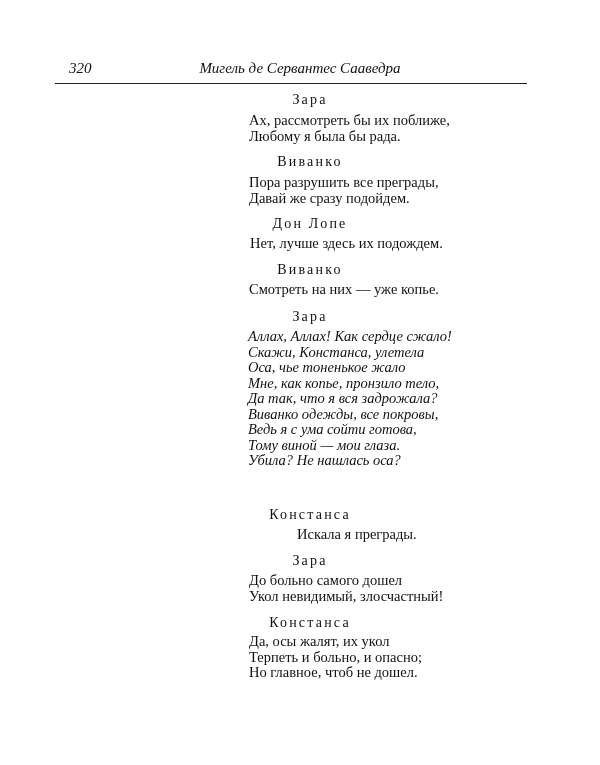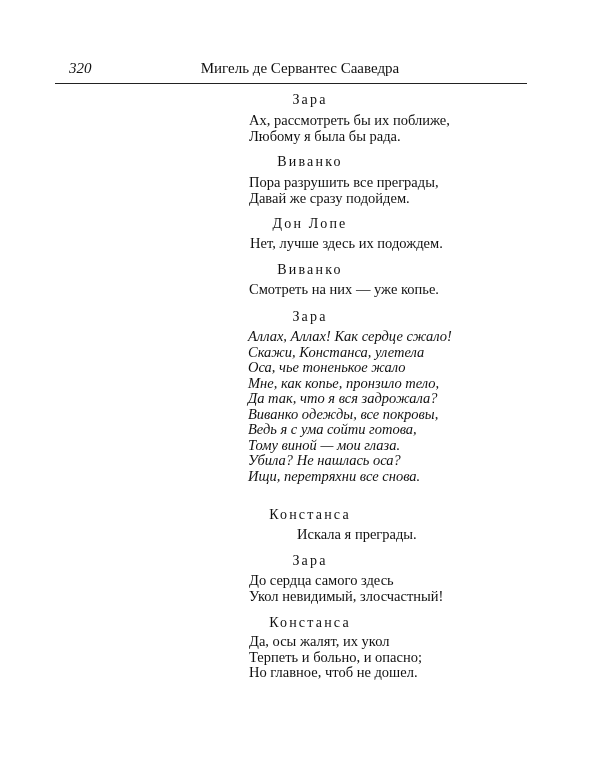--- a/index.html
+++ b/index.html
@@ -31,20 +31,21 @@
       font-size: 15px;
       margin-left: 12px;
     }
     .running-title {
       position: absolute;
       left: 0;
       right: 16px;
       top: 2px;
       text-align: center;
       font-family: "Liberation Serif", serif;
+      font-style: italic;
       font-size: 15px;
       padding-left: 34px;
     }
     .header-rule {
       position: absolute;
       left: 55px;
       top: 83px;
       width: 472px;
       height: 0;
       border-top: 1.5px solid #222;
@@ -105,31 +106,30 @@
 <div class="verse" style="left:204px; top:329px;font-style:italic;">
   <span class="line">Аллах, Аллах! Как сердце сжало!</span>
   <span class="line">Скажи, Констанса, улетела</span>
   <span class="line">Оса, чье тоненькое жало</span>
   <span class="line">Мне, как копье, пронзило тело,</span>
   <span class="line">Да так, что я вся задрожала?</span>
   <span class="line">Виванко одежды, все покровы,</span>
   <span class="line">Ведь я с ума сойти готова,</span>
   <span class="line">Тому виной — мои глаза.</span>
   <span class="line">Убила? Не нашлась оса?</span>
-  <span class="line">Ищи, перетряхни все снова.</span>
 </div>
 
 <div class="speaker" style="top:507px;">Констанса</div>
 <div class="verse" style="left:253px; top:527px;">
   <span class="line">Искала я преграды.</span>
 </div>
 
 <div class="speaker" style="top:553px;">Зара</div>
 <div class="verse" style="left:205px; top:573px;">
-  <span class="line">До сердца самого здесь</span>
+  <span class="line">До больно самого дошел</span>
   <span class="line">Укол невидимый, злосчастный!</span>
 </div>
 
 <div class="speaker" style="top:615px;">Констанса</div>
 <div class="verse" style="left:205px; top:634px;">
   <span class="line">Да, осы жалят, их укол</span>
   <span class="line">Терпеть и больно, и опасно;</span>
   <span class="line">Но главное, чтоб не дошел.</span>
 </div>
 

